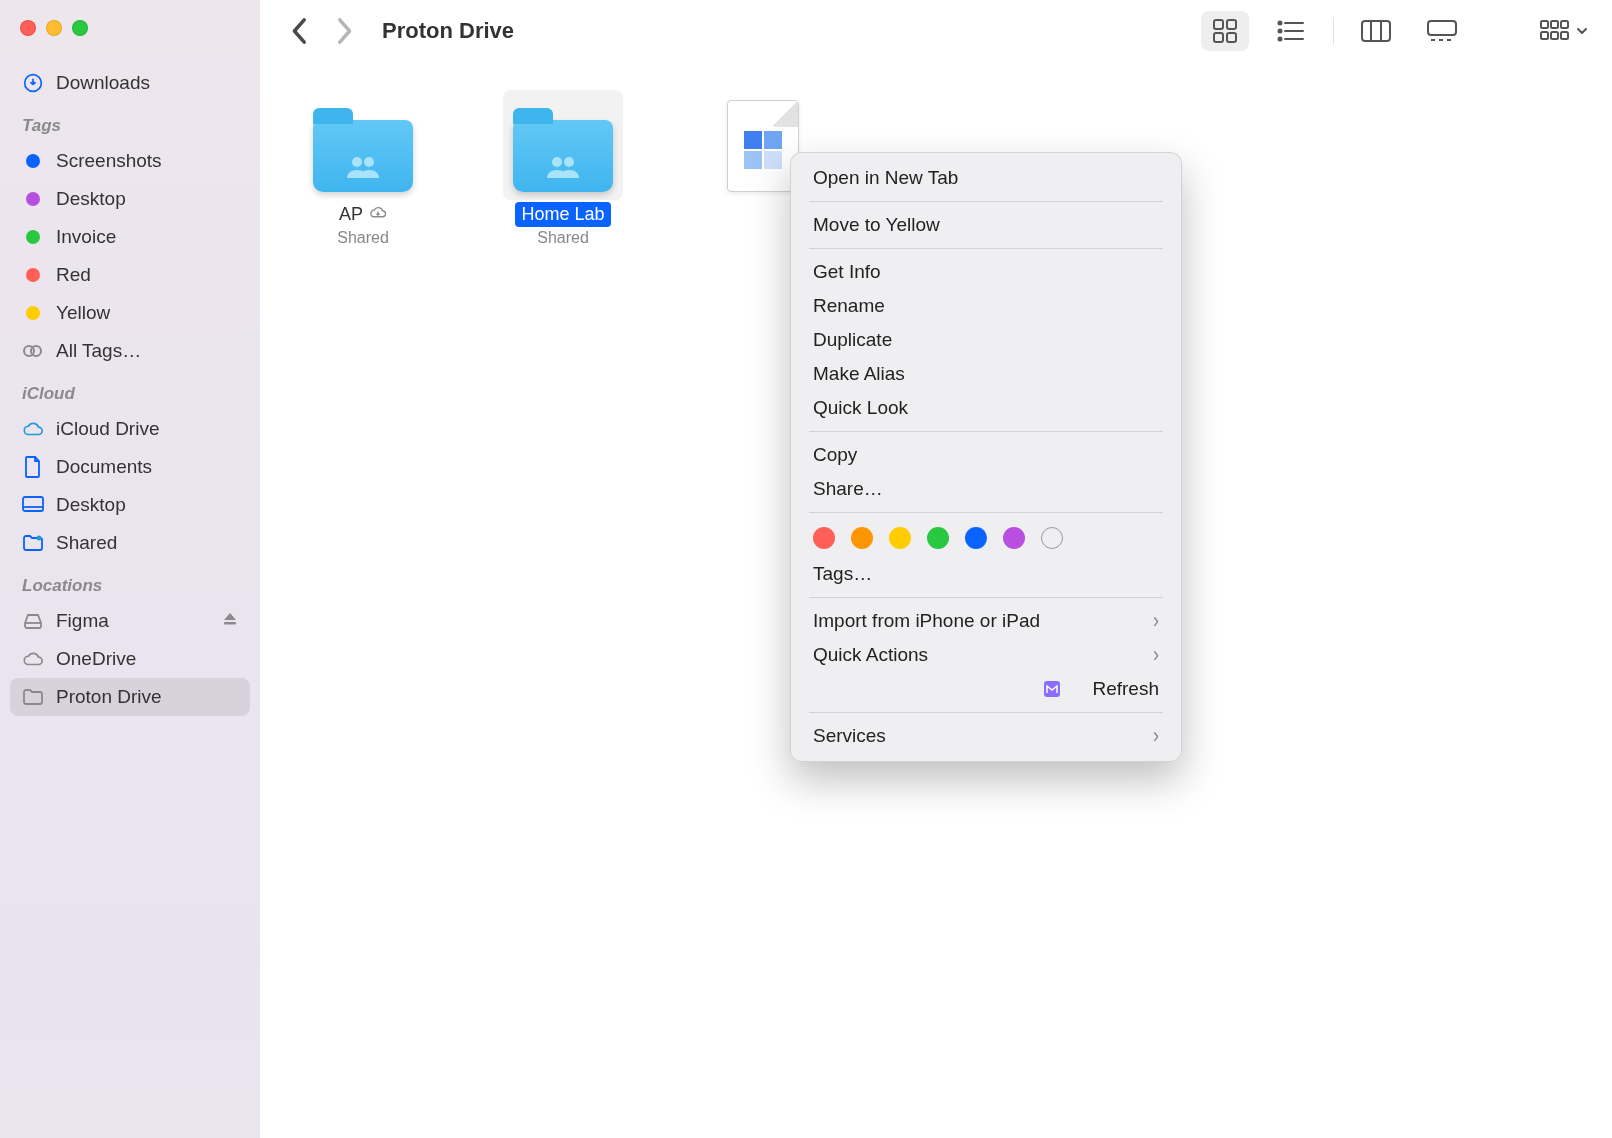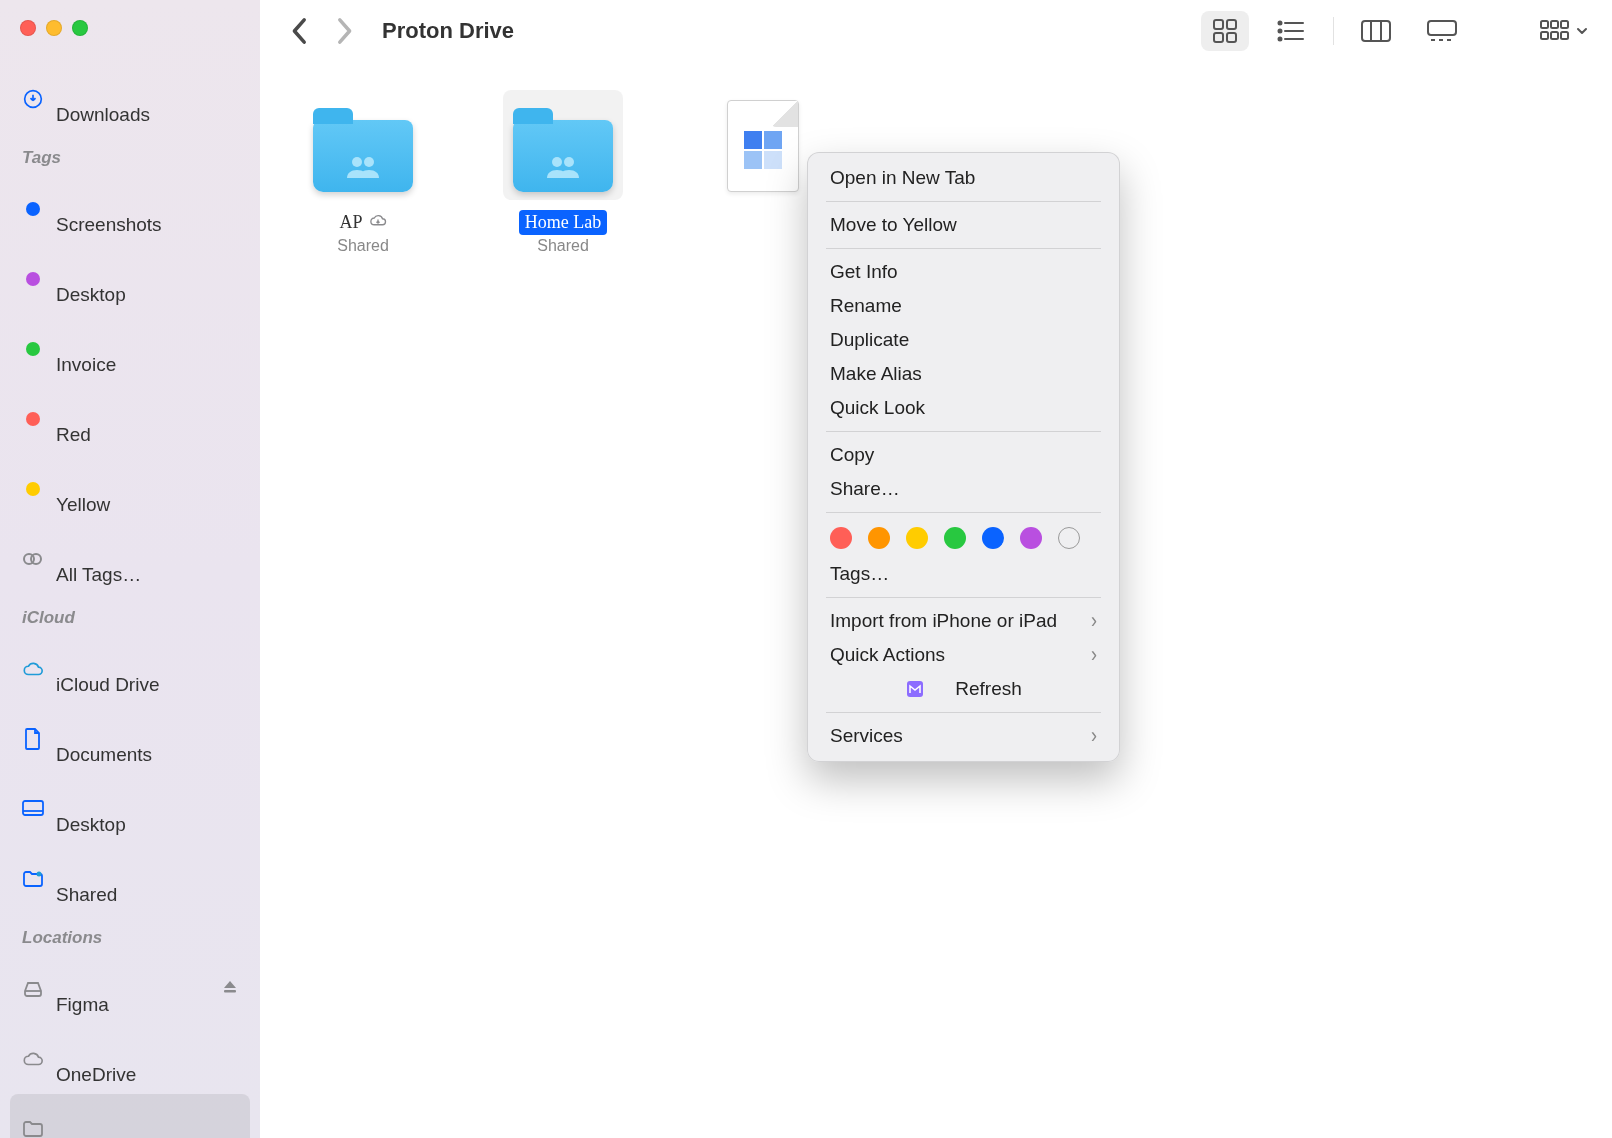--- a/index.html
+++ b/index.html
@@ -10,21 +10,21 @@
 .sidebar{ width:260px; min-width:260px; height:100%; background:linear-gradient(180deg,#ede6ed 0%, #eae4ef 50%, #e8e5ef 100%); padding:16px 10px 12px 10px; overflow:hidden; }
 .traffic{ display:flex; gap:10px; margin:4px 0 28px 10px; }
 .dot{ width:16px; height:16px; border-radius:50%; }
 .dot.red{ background:#ff5f57; box-shadow:inset 0 0 0 1px rgba(0,0,0,.1); }
 .dot.yellow{ background:#febc2e; box-shadow:inset 0 0 0 1px rgba(0,0,0,.1); }
 .dot.green{ background:#28c840; box-shadow:inset 0 0 0 1px rgba(0,0,0,.1); }
 
 .sb-row{ display:flex; align-items:center; gap:12px; padding:8px 12px; border-radius:8px; font-size:19px; color:#333; cursor:default; }
 .sb-row.active{ background:rgba(0,0,0,0.08); }
 .sb-row .slot{ width:22px; display:flex; justify-content:center; align-items:center; }
-.sb-row .lbl{ flex:1; white-space:nowrap;margin-top:32px; }
+.sb-row .lbl{ flex:1; white-space:nowrap; }
 .sb-row .eject{ color:#8a8a8d; }
 
 .sb-header{ font-size:17px; color:#8a8a8d; font-weight:600; padding:14px 12px 6px 12px;font-style:italic; }
 
 .tagdot{ width:14px; height:14px; border-radius:50%; }
 
 .main{ flex:1; height:100%; position:relative; background:#fff; }
 
 .toolbar{ display:flex; align-items:center; height:62px; padding:0 24px; gap:12px; }
 .navbtn{ width:32px; height:32px; display:flex; align-items:center; justify-content:center; color:#4a4a4a; }
@@ -42,40 +42,40 @@
 .thumb{ width:120px; height:110px; display:flex; align-items:flex-end; justify-content:center; border-radius:8px; padding-bottom:8px; }
 .folder{ width:100px; height:72px; border-radius:8px 8px 10px 10px; background:linear-gradient(180deg,#62c8f6,#3fb5ee); position:relative; box-shadow:0 3px 6px rgba(0,0,0,0.18); }
 .folder::before{ content:""; position:absolute; top:-12px; left:0; width:40px; height:16px; border-radius:6px 6px 0 0; background:#3fb5ee; }
 .file{ width:72px; height:92px; background:#fff; border:1px solid #d0d0d0; border-radius:4px; position:relative; box-shadow:0 2px 4px rgba(0,0,0,.08); }
 .file::after{ content:""; position:absolute; top:0; right:0; width:26px; height:26px; background:linear-gradient(135deg,#fff 48%, #e2e2e2 50%); border-bottom-left-radius:4px; }
 .file .glyph{ position:absolute; top:30px; left:16px; width:40px; height:40px; background:
  linear-gradient(#3f7ff0,#3f7ff0) 0 0/18px 18px no-repeat,
  linear-gradient(#6fa5f3,#6fa5f3) 20px 0/18px 18px no-repeat,
  linear-gradient(#9cc3f6,#9cc3f6) 0 20px/18px 18px no-repeat,
  linear-gradient(#cde0fa,#cde0fa) 20px 20px/18px 18px no-repeat; }
-.name{ margin-top:10px; font-size:18px; color:#333; display:flex; align-items:flex-end; gap:6px; padding:2px 6px; border-radius:4px; white-space:nowrap;font-family:Liberation Serif, serif; }
+.name{ margin-top:2px; font-size:18px; color:#333; display:flex; align-items:flex-end; gap:6px; padding:2px 6px; border-radius:4px; white-space:nowrap; }
 .name.selbg{ background:#0a63ff; color:#fff; }
 .sub{ font-size:16px; color:#888; margin-top:2px; }
 .cloud-icon{ color:#8a8a8d; }
 
 .ctxmenu{
- position:absolute; left:547px; top:152px; width:313px;
+ position:absolute; left:530px; top:152px; width:392px;
  background:rgba(238,238,240,.95); backdrop-filter:blur(20px);
  border:1px solid rgba(0,0,0,.12); border-radius:12px;
  box-shadow:0 18px 40px rgba(0,0,0,.25);
  padding:8px 0;
  z-index:50;
 }
 .mrow{ font-size:19px; color:#222; padding:6px 22px; display:flex; align-items:center; justify-content:space-between; }
 .mrow .chev{ color:#888; font-size:18px; transform:scaleY(1.2); }
 .mdiv{ height:1px; background:rgba(0,0,0,.12); margin:6px 18px; }
 .tagrow{ display:flex; gap:16px; padding:8px 22px; }
 .tagrow .td{ width:22px; height:22px; border-radius:50%; }
 .mrow .ic{ width:20px; height:20px; display:flex; align-items:center; justify-content:center; margin-right:14px; }
-.mrow.withic{ justify-content:center;gap:16px; }
+.mrow.withic{ justify-content:flex-end;gap:16px; }
 </style>
 </head>
 <body>
 
 <div class="window">
 
   <aside class="sidebar">
     <div class="traffic">
       <div class="dot red"></div>
       <div class="dot yellow"></div>

